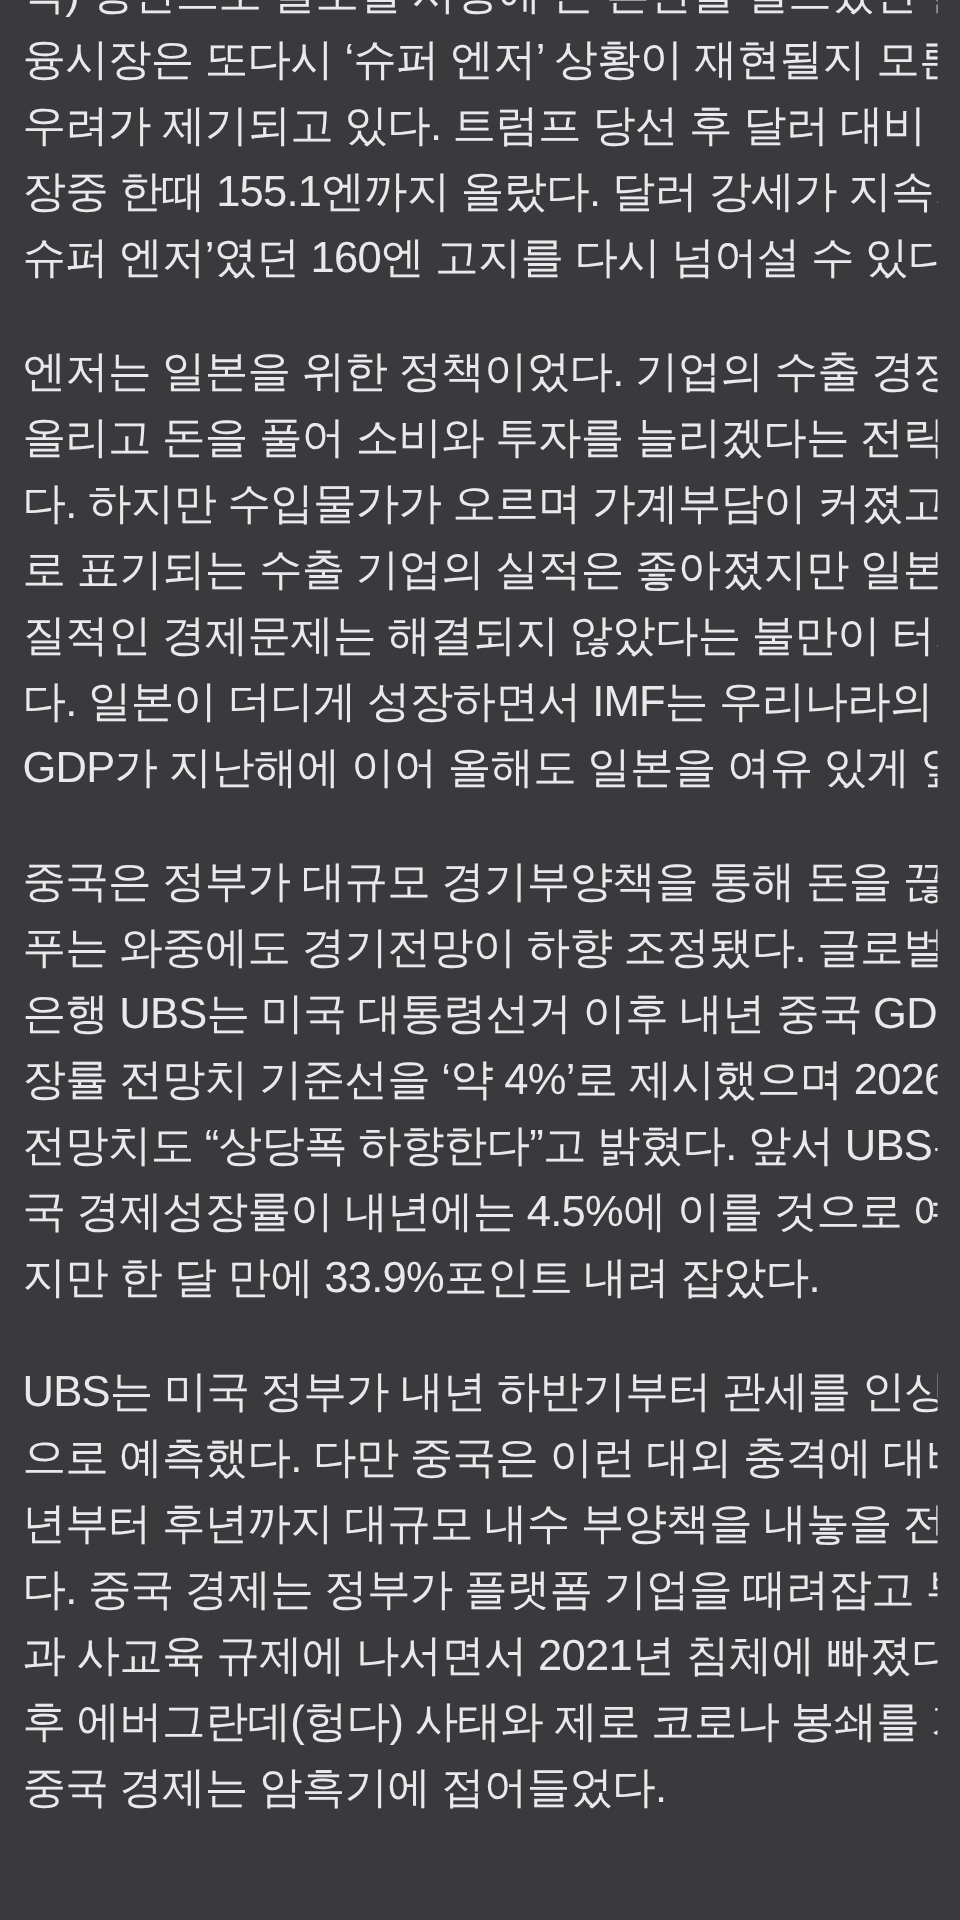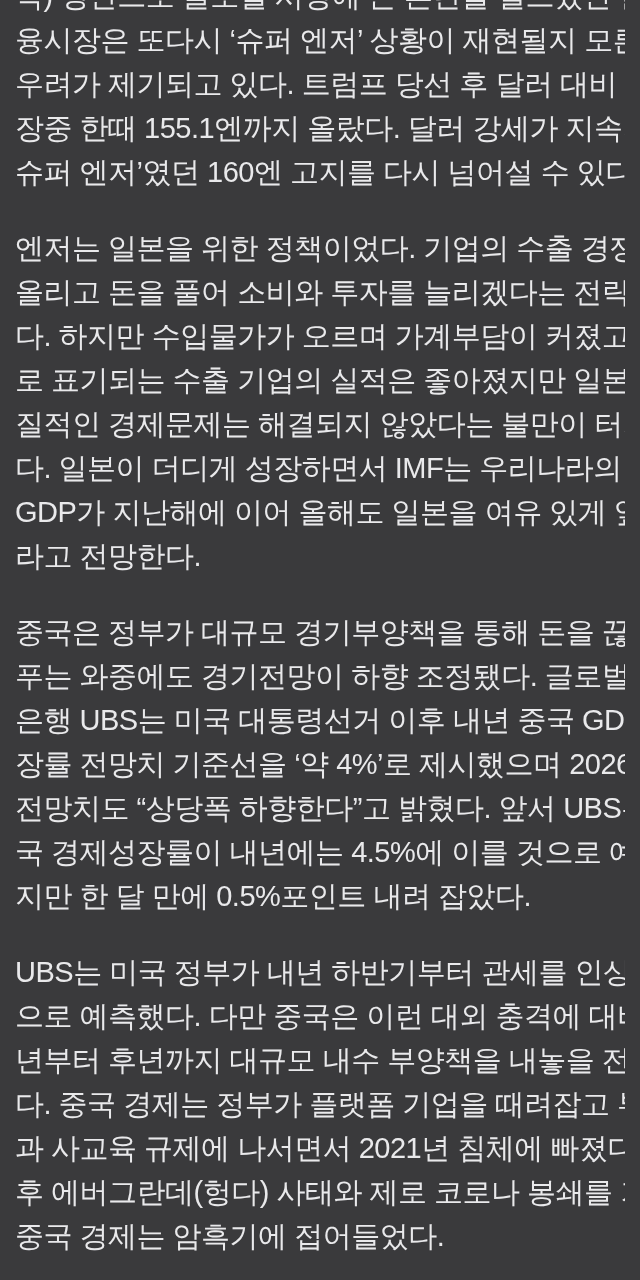--- a/index.html
+++ b/index.html
@@ -53,30 +53,29 @@
       <div class="line">슈퍼 엔저’였던 160엔 고지를 다시 넘어설 수 있다는 전</div>
     </div>
     <div class="para">
       <div class="line">엔저는 일본을 위한 정책이었다. 기업의 수출 경쟁력을</div>
       <div class="line">올리고 돈을 풀어 소비와 투자를 늘리겠다는 전략이었</div>
       <div class="line">다. 하지만 수입물가가 오르며 가계부담이 커졌고 달러</div>
       <div class="line">로 표기되는 수출 기업의 실적은 좋아졌지만 일본의 고</div>
       <div class="line">질적인 경제문제는 해결되지 않았다는 불만이 터져 나왔</div>
       <div class="line">다. 일본이 더디게 성장하면서 IMF는 우리나라의 1인당</div>
       <div class="line">GDP가 지난해에 이어 올해도 일본을 여유 있게 앞설 거</div>
-      <div class="line">라고 전망한다.</div>
     </div>
     <div class="para">
       <div class="line">중국은 정부가 대규모 경기부양책을 통해 돈을 끊임없이</div>
       <div class="line">푸는 와중에도 경기전망이 하향 조정됐다. 글로벌 투자</div>
       <div class="line">은행 UBS는 미국 대통령선거 이후 내년 중국 GDP 성</div>
       <div class="line">장률 전망치 기준선을 ‘약 4%’로 제시했으며 2026년</div>
       <div class="line">전망치도 “상당폭 하향한다”고 밝혔다. 앞서 UBS는 중</div>
       <div class="line">국 경제성장률이 내년에는 4.5%에 이를 것으로 예상했</div>
-      <div class="line">지만 한 달 만에 0.5%포인트 내려 잡았다.</div>
+      <div class="line">지만 한 달 만에 33.9%포인트 내려 잡았다.</div>
     </div>
     <div class="para">
       <div class="line">UBS는 미국 정부가 내년 하반기부터 관세를 인상할 것</div>
       <div class="line">으로 예측했다. 다만 중국은 이런 대외 충격에 대비해 내</div>
       <div class="line">년부터 후년까지 대규모 내수 부양책을 내놓을 전망이</div>
       <div class="line">다. 중국 경제는 정부가 플랫폼 기업을 때려잡고 부동산</div>
       <div class="line">과 사교육 규제에 나서면서 2021년 침체에 빠졌다. 이</div>
       <div class="line">후 에버그란데(헝다) 사태와 제로 코로나 봉쇄를 거치며</div>
       <div class="line">중국 경제는 암흑기에 접어들었다.</div>
     </div>

